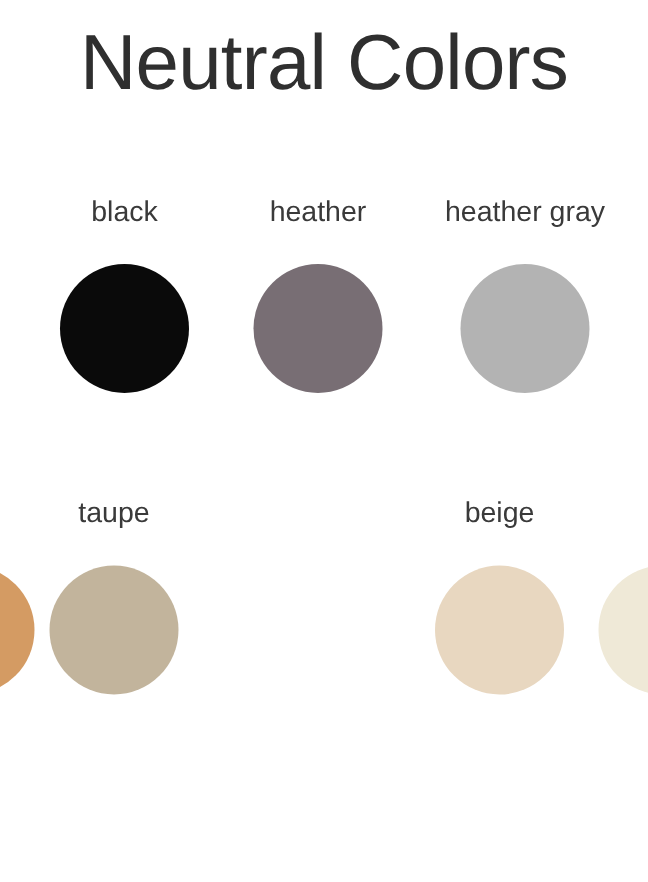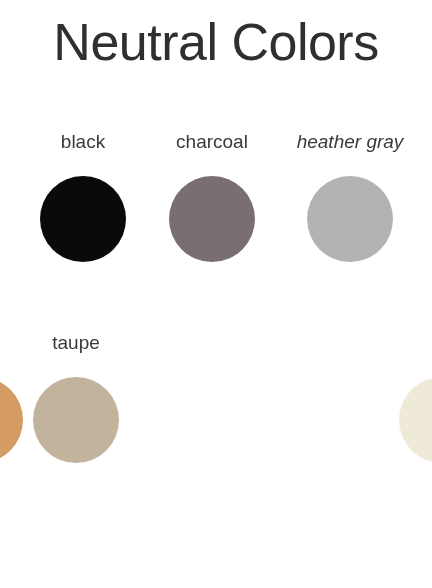--- a/index.html
+++ b/index.html
@@ -76,36 +76,40 @@
 <div class="page">
 
   <div class="page-title">Neutral Colors</div>
 
   <div class="swatch-row row-1" id="row-0">
       <div class="swatch" style="left: 83px;">
         <span class="swatch-label">black</span>
         <span class="swatch-dot" style="background: rgb(10, 10, 10);"></span>
       </div>
       <div class="swatch" style="left: 212px;">
-        <span class="swatch-label">charcoal</span>
+        <span class="swatch-label">heather</span>
         <span class="swatch-dot" style="background: rgb(120, 110, 116);"></span>
       </div>
-      <div class="swatch" style="left: 350px; font-style: italic;">
+      <div class="swatch" style="left: 350px;">
         <span class="swatch-label">heather gray</span>
         <span class="swatch-dot" style="background: rgb(179, 179, 179);"></span>
       </div>
     </div>
   <div class="swatch-row row-2" id="row-1">
       <div class="swatch clipped-label" style="left: -20px;">
         <span class="swatch-label">l</span>
         <span class="swatch-dot" style="background: rgb(212, 155, 99);"></span>
       </div>
       <div class="swatch" style="left: 76px;">
         <span class="swatch-label">taupe</span>
         <span class="swatch-dot" style="background: rgb(194, 180, 156);"></span>
       </div>
+      <div class="swatch" style="left: 333px;">
+        <span class="swatch-label">beige</span>
+        <span class="swatch-dot" style="background: rgb(232, 215, 192);"></span>
+      </div>
       <div class="swatch clipped-label" style="left: 442px;">
         <span class="swatch-label">c</span>
         <span class="swatch-dot" style="background: rgb(239, 233, 215);"></span>
       </div>
     </div>
 
 </div>
 
 </body></html>

